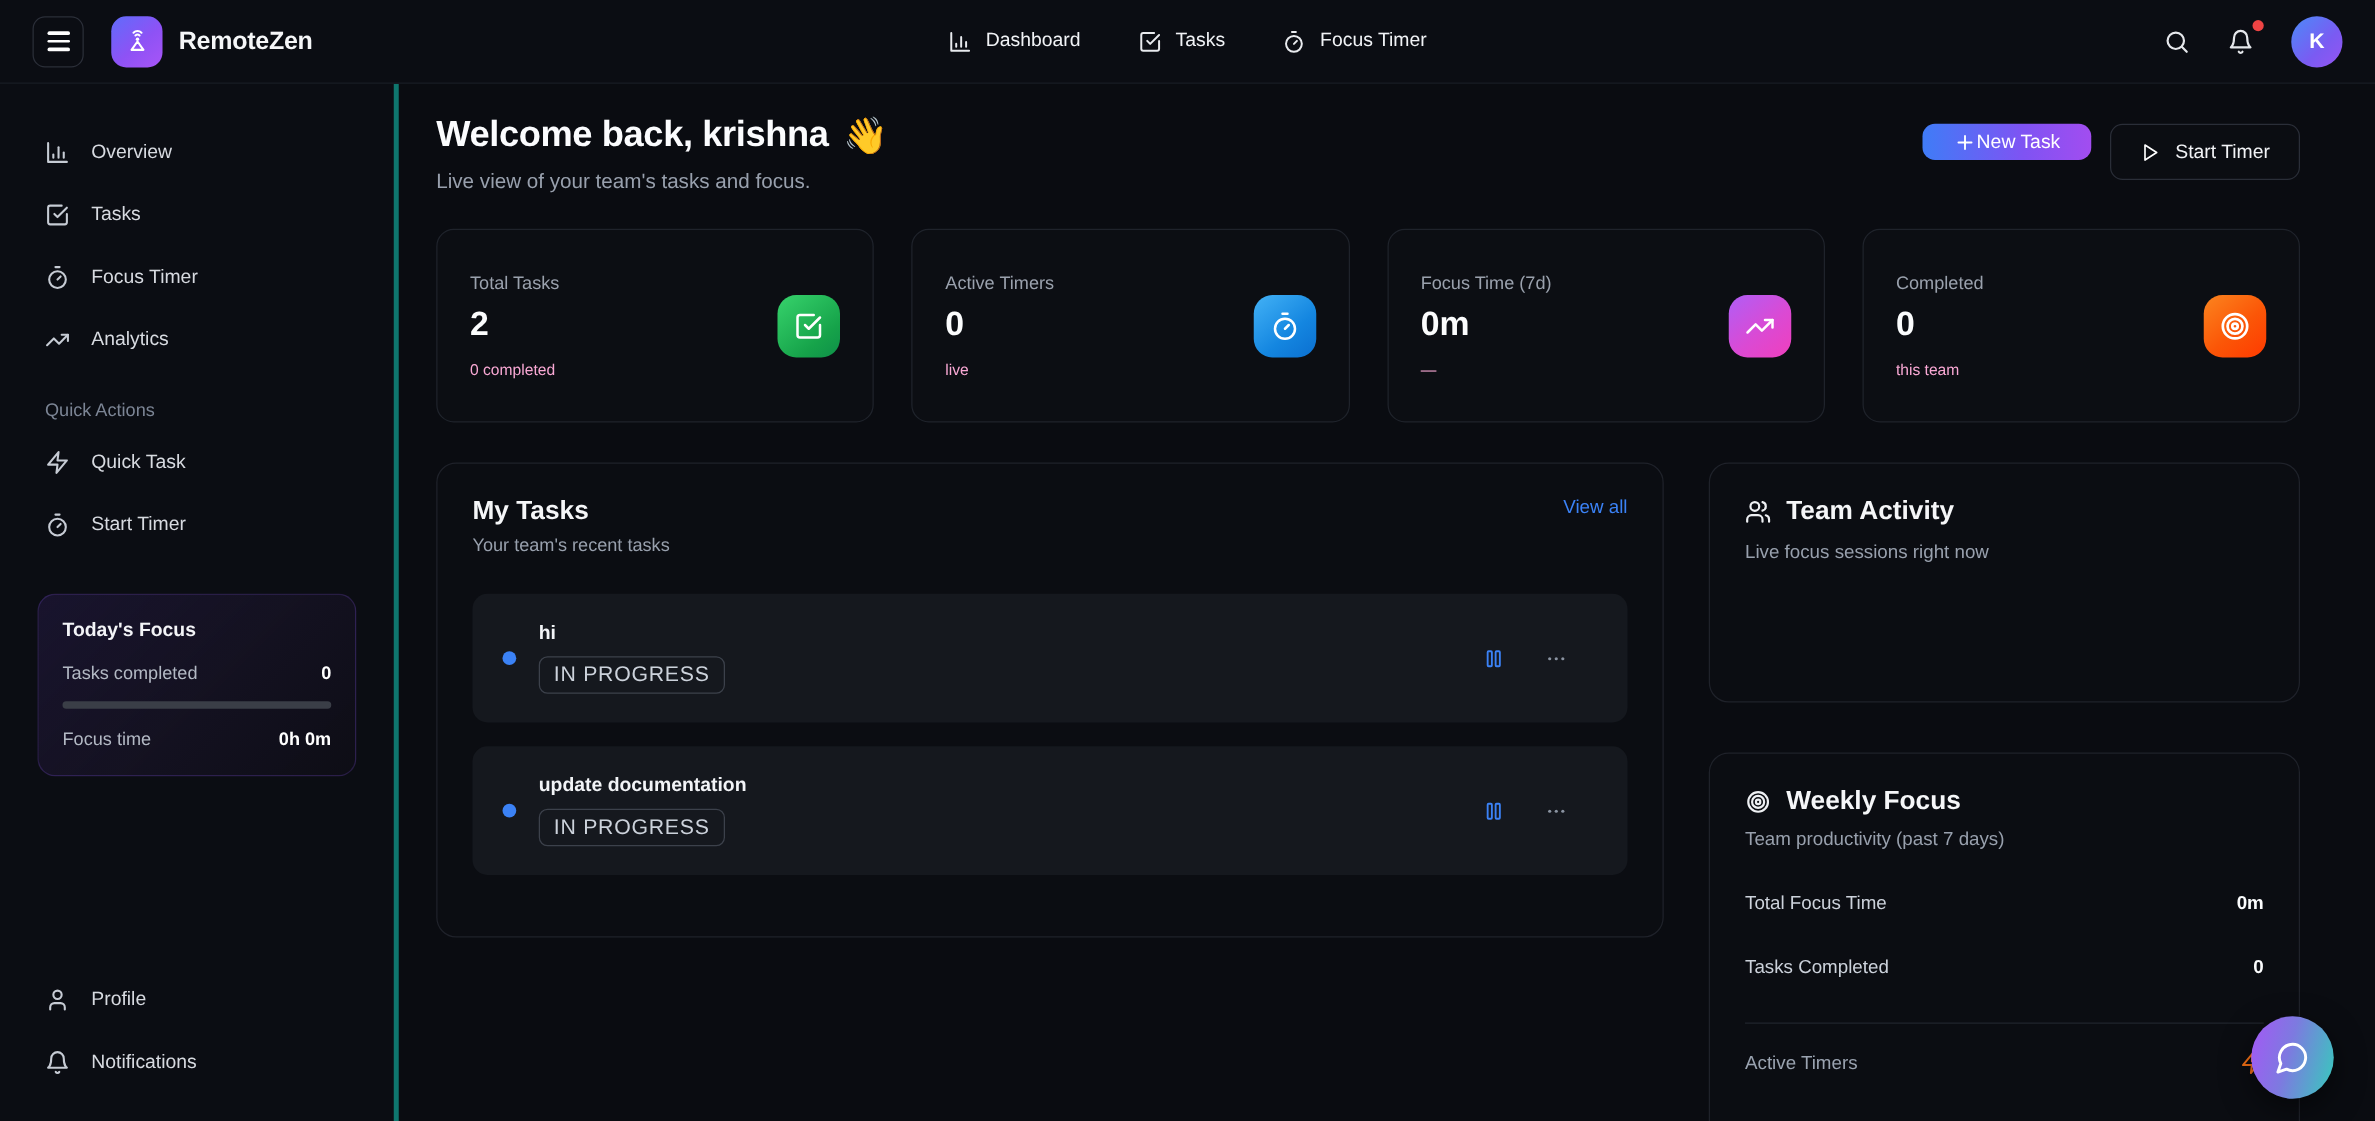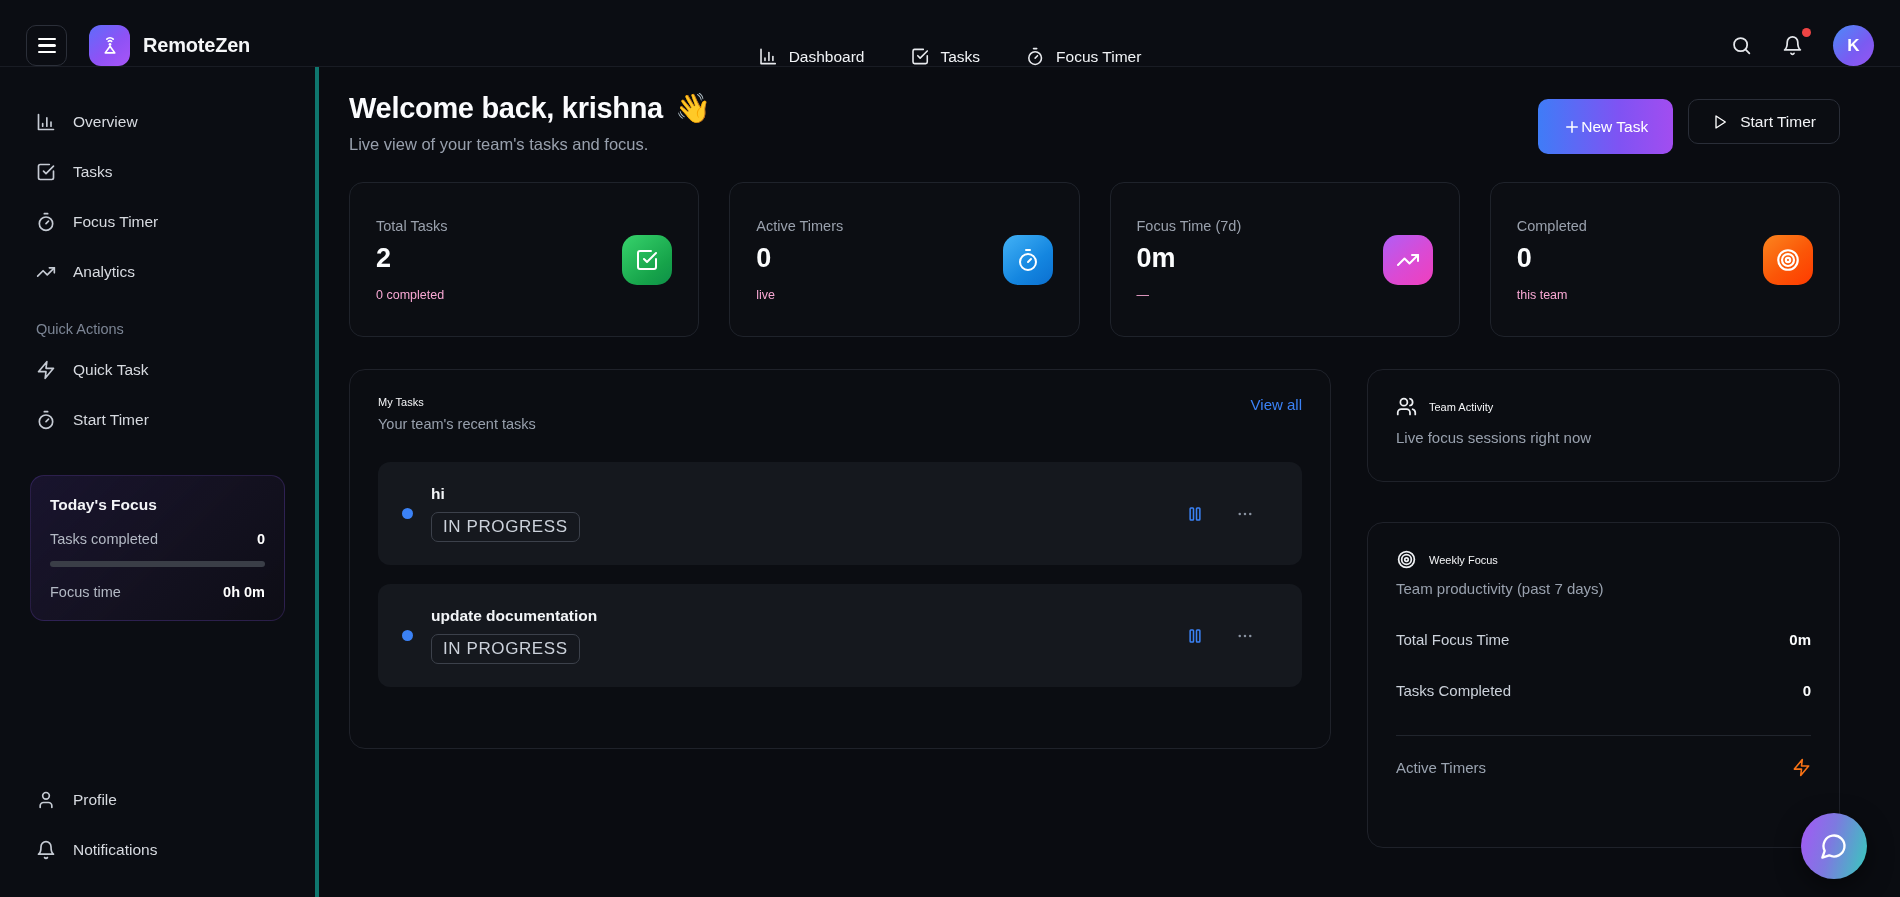--- a/index.html
+++ b/index.html
@@ -1,20 +1,20 @@
 <!DOCTYPE html>
 <html><head>
 <meta charset="utf-8">
 <style>
   * { margin:0; padding:0; box-sizing:border-box; }
   html,body { width:1900px; height:897px; background:#07090d; font-family:"Liberation Sans", sans-serif; overflow:hidden; }
   .app { width:1900px; height:897px; display:flex; flex-direction:column; background:#0a0c11; color:#fff; position:relative; }
 
   
-  .topbar { height:67px; flex:0 0 67px; background:#0b0d13; border-bottom:1px solid #191c24; display:flex; align-items:flex-end; padding:0 26px; position:relative; }
+  .topbar { height:67px; flex:0 0 67px; background:#0b0d13; border-bottom:1px solid #191c24; display:flex; align-items:center; padding:0 26px; position:relative; }
   .hamburger { width:41px; height:41px; border:1px solid #2b2f39; border-radius:10px; background:transparent; display:flex; flex-direction:column; justify-content:center; align-items:center; gap:4px; cursor:pointer; }
   .hamburger span { width:18px; height:2.4px; background:#fff; border-radius:2px; }
   .brandwrap { display:flex; align-items:center; gap:13px; margin-left:22px; }
   .logo { width:41px; height:41px; border-radius:12px; background:linear-gradient(140deg,#5f6cfb 0%,#8e52f5 55%,#a855f7 100%); display:flex; align-items:center; justify-content:center; }
   .brand { font-size:20px; font-weight:700; letter-spacing:-0.2px; color:#f5f6f8; }
   .topnav { position:absolute; left:50%; transform:translateX(-50%); display:flex; align-items:center; gap:46px; }
   .topnav-item { display:flex; align-items:center; gap:11px; color:#f1f3f6; font-size:15.5px; cursor:pointer; }
   .topnav-item svg { color:#e8eaee; }
   .topbar-right { margin-left:auto; display:flex; align-items:center; gap:30px; }
   .icon-btn { background:none; border:none; color:#e5e7eb; cursor:pointer; display:flex; align-items:center; position:relative; }
@@ -36,53 +36,53 @@
   .progress-track { margin-top:14px; height:6px; border-radius:3px; background:#3a3e47; overflow:hidden; }
   .progress-fill { height:100%; background:linear-gradient(90deg,#8b5cf6,#3b82f6); width:0; }
   .sidebar-bottom { margin-top:auto; }
 
   
   .main { flex:1; padding:24px 60px 0 30px; min-width:0; overflow:hidden; }
   .main-header { display:flex; justify-content:space-between; align-items:flex-start; }
   .h-title { font-size:29px; font-weight:800; letter-spacing:-0.3px; color:#fbfcfe; display:flex; align-items:center; gap:12px; }
   .h-sub { margin-top:10px; font-size:16.5px; color:#98a0ad; }
   .header-actions { display:flex; gap:15px; margin-top:8px; }
-  .btn-newtask { display:flex; align-items:center; gap:0; height:55px; padding:0 25px; border:none; border-radius:10px; background:linear-gradient(90deg,#3f7cf7 0%,#7f53f3 60%,#a24df0 100%); color:#fff; font-size:15.5px; font-family:inherit; cursor:pointer; }
+  .btn-newtask { display:flex; align-items:center; gap:0; height:29px; padding:0 25px; border:none; border-radius:10px; background:linear-gradient(90deg,#3f7cf7 0%,#7f53f3 60%,#a24df0 100%); color:#fff; font-size:15.5px; font-family:inherit; cursor:pointer; }
   .btn-starttimer { display:flex; align-items:center; gap:12px; height:45px; padding:0 23px; border-radius:10px; background:#0b0d12; border:1px solid #2a2e38; color:#f2f3f6; font-size:15.5px; font-family:inherit; cursor:pointer; }
 
   .stats { margin-top:28px; display:grid; grid-template-columns:repeat(4,1fr); gap:30px; }
   .stat-card { background:#0c0e13; border:1px solid #1f232b; border-radius:14px; padding:22px 26px; display:flex; justify-content:space-between; align-items:center; height:155px; }
   .stat-label { font-size:14.5px; color:#9aa1ad; }
   .stat-value { font-size:27px; font-weight:800; color:#fbfcfd; margin-top:9px; }
   .stat-sub { font-size:12.5px; color:#f9a8d4; margin-top:14px; }
   .stat-icon { width:50px; height:50px; border-radius:15px; display:flex; align-items:center; justify-content:center; color:#fff; }
   .sig-green { background:linear-gradient(140deg,#37d36c 0%,#16a34a 70%,#0e9048 100%); }
   .sig-blue { background:linear-gradient(140deg,#43b2f6 0%,#1486e0 60%,#0b6fd0 100%); }
   .sig-pink { background:linear-gradient(140deg,#b05ef6 0%,#da4ad4 55%,#f03fbd 100%); }
   .sig-orange { background:linear-gradient(140deg,#fb851f 0%,#fb5607 55%,#ff3a00 100%); }
 
   .content-row { margin-top:32px; display:grid; grid-template-columns:1fr 473px; gap:36px; align-items:start; }
   .panel { background:#0b0d12; border:1px solid #1f222a; border-radius:16px; }
   .mytasks { padding:26px 28px; height:380px; }
   .mytasks-head { display:flex; justify-content:space-between; align-items:flex-start; }
-  .panel-title { font-size:11px; font-weight:400; color:#f5f6f8; }
+  .panel-title { font-size:21px; font-weight:700; color:#f5f6f8; }
   .panel-sub { margin-top:8px; font-size:14.5px; color:#98a0ad; }
   .viewall { color:#3b82f6; font-size:15px; text-decoration:none; cursor:pointer; }
   .task-list { margin-top:30px; display:flex; flex-direction:column; gap:19px; }
   .task-row { background:#15181e; border-radius:12px; padding:20px 24px; display:flex; align-items:center; height:103px; }
   .task-dot { width:11px; height:11px; border-radius:50%; background:#3b82f6; margin-right:18px; flex:0 0 auto; }
   .task-info { flex:1; min-width:0; }
   .task-title { font-size:15.5px; font-weight:600; color:#f2f4f7; }
   .task-badge { display:inline-block; margin-top:9px; font-size:17px; letter-spacing:0.6px; color:#ccd2db; border:1px solid #3c414b; border-radius:7px; padding:4px 11px; }
   .task-actions { display:flex; align-items:center; gap:32px; margin-right:24px; }
   .task-pause { background:none; border:none; color:#3b82f6; cursor:pointer; display:flex; }
   .task-more { background:none; border:none; color:#8a93a1; cursor:pointer; display:flex; }
 
   .right-col { display:flex; flex-direction:column; }
-  .teamactivity { padding:26px 28px; height:113px; }
+  .teamactivity { padding:26px 28px; height:192px; }
   .card-head { display:flex; align-items:center; gap:12px; }
   .card-head svg { color:#eef0f3; }
   .weekly { margin-top:40px; padding:26px 28px; height:326px; position:relative; }
   .wk-row { display:flex; justify-content:space-between; align-items:center; margin-top:34px; }
   .wk-row .lbl { font-size:15px; color:#ccd2db; }
   .wk-row .val { font-size:15px; font-weight:700; color:#fbfcfd; }
   .wk-divider { margin-top:36px; border-top:1px solid #21252d; }
   .wk-active { display:flex; justify-content:space-between; align-items:center; margin-top:22px; }
   .wk-active .lbl { font-size:15px; color:#9aa3b0; }
   .wk-active .zap { color:#f97316; display:flex; }

